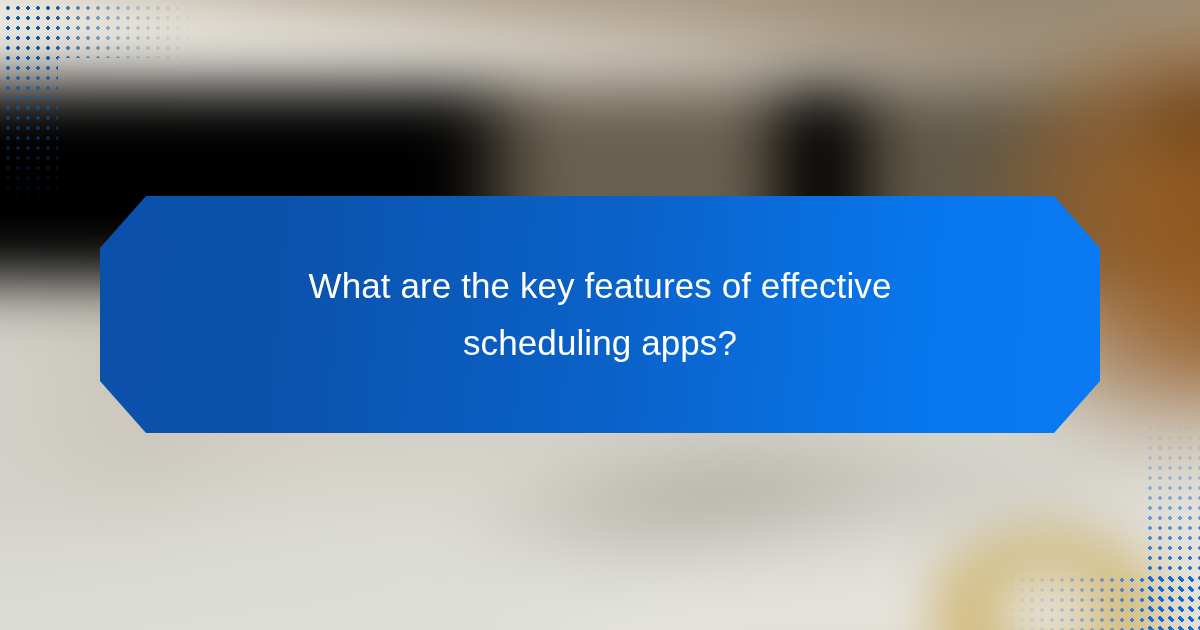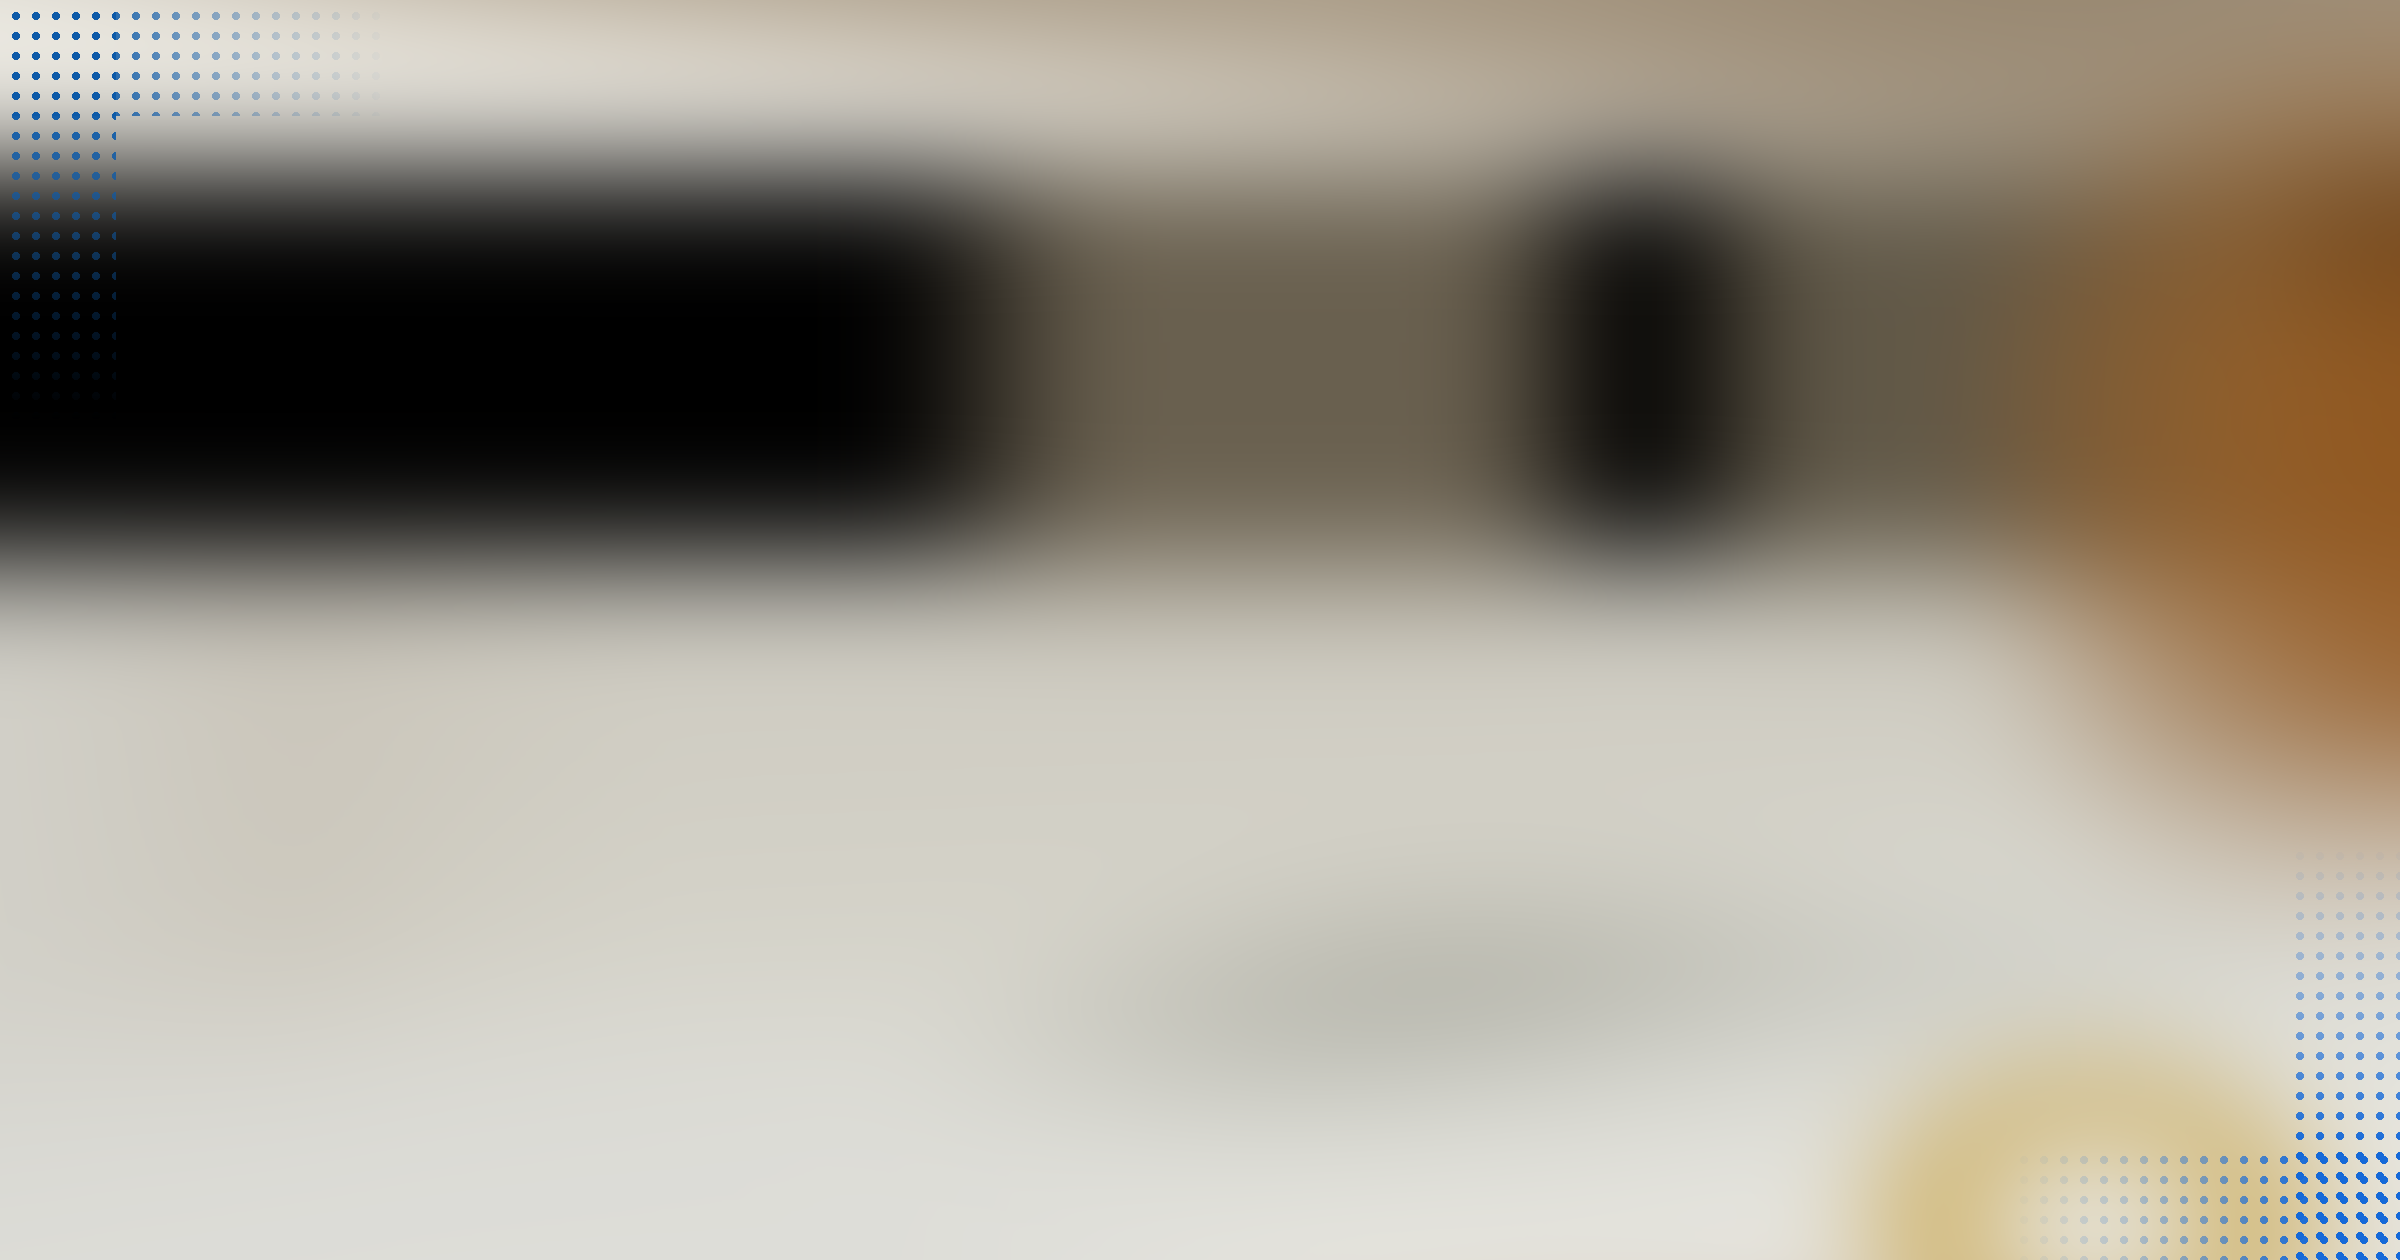--- a/index.html
+++ b/index.html
@@ -343,14 +343,17 @@
       <div class="bg-layer bg-rust"></div>
       <div class="bg-layer bg-rust-2"></div>
     </div>
   </div>
 
   <div class="dots dots-tl-wide"></div>
   <div class="dots dots-tl-col"></div>
   <div class="dots dots-br-wide"></div>
   <div class="dots dots-br-col"></div>
 
+  <div id="headline-banner">
+    <div id="headline-text">What are the key features of effective scheduling apps?</div>
+  </div>
 
 </div>
 
 </body></html>

